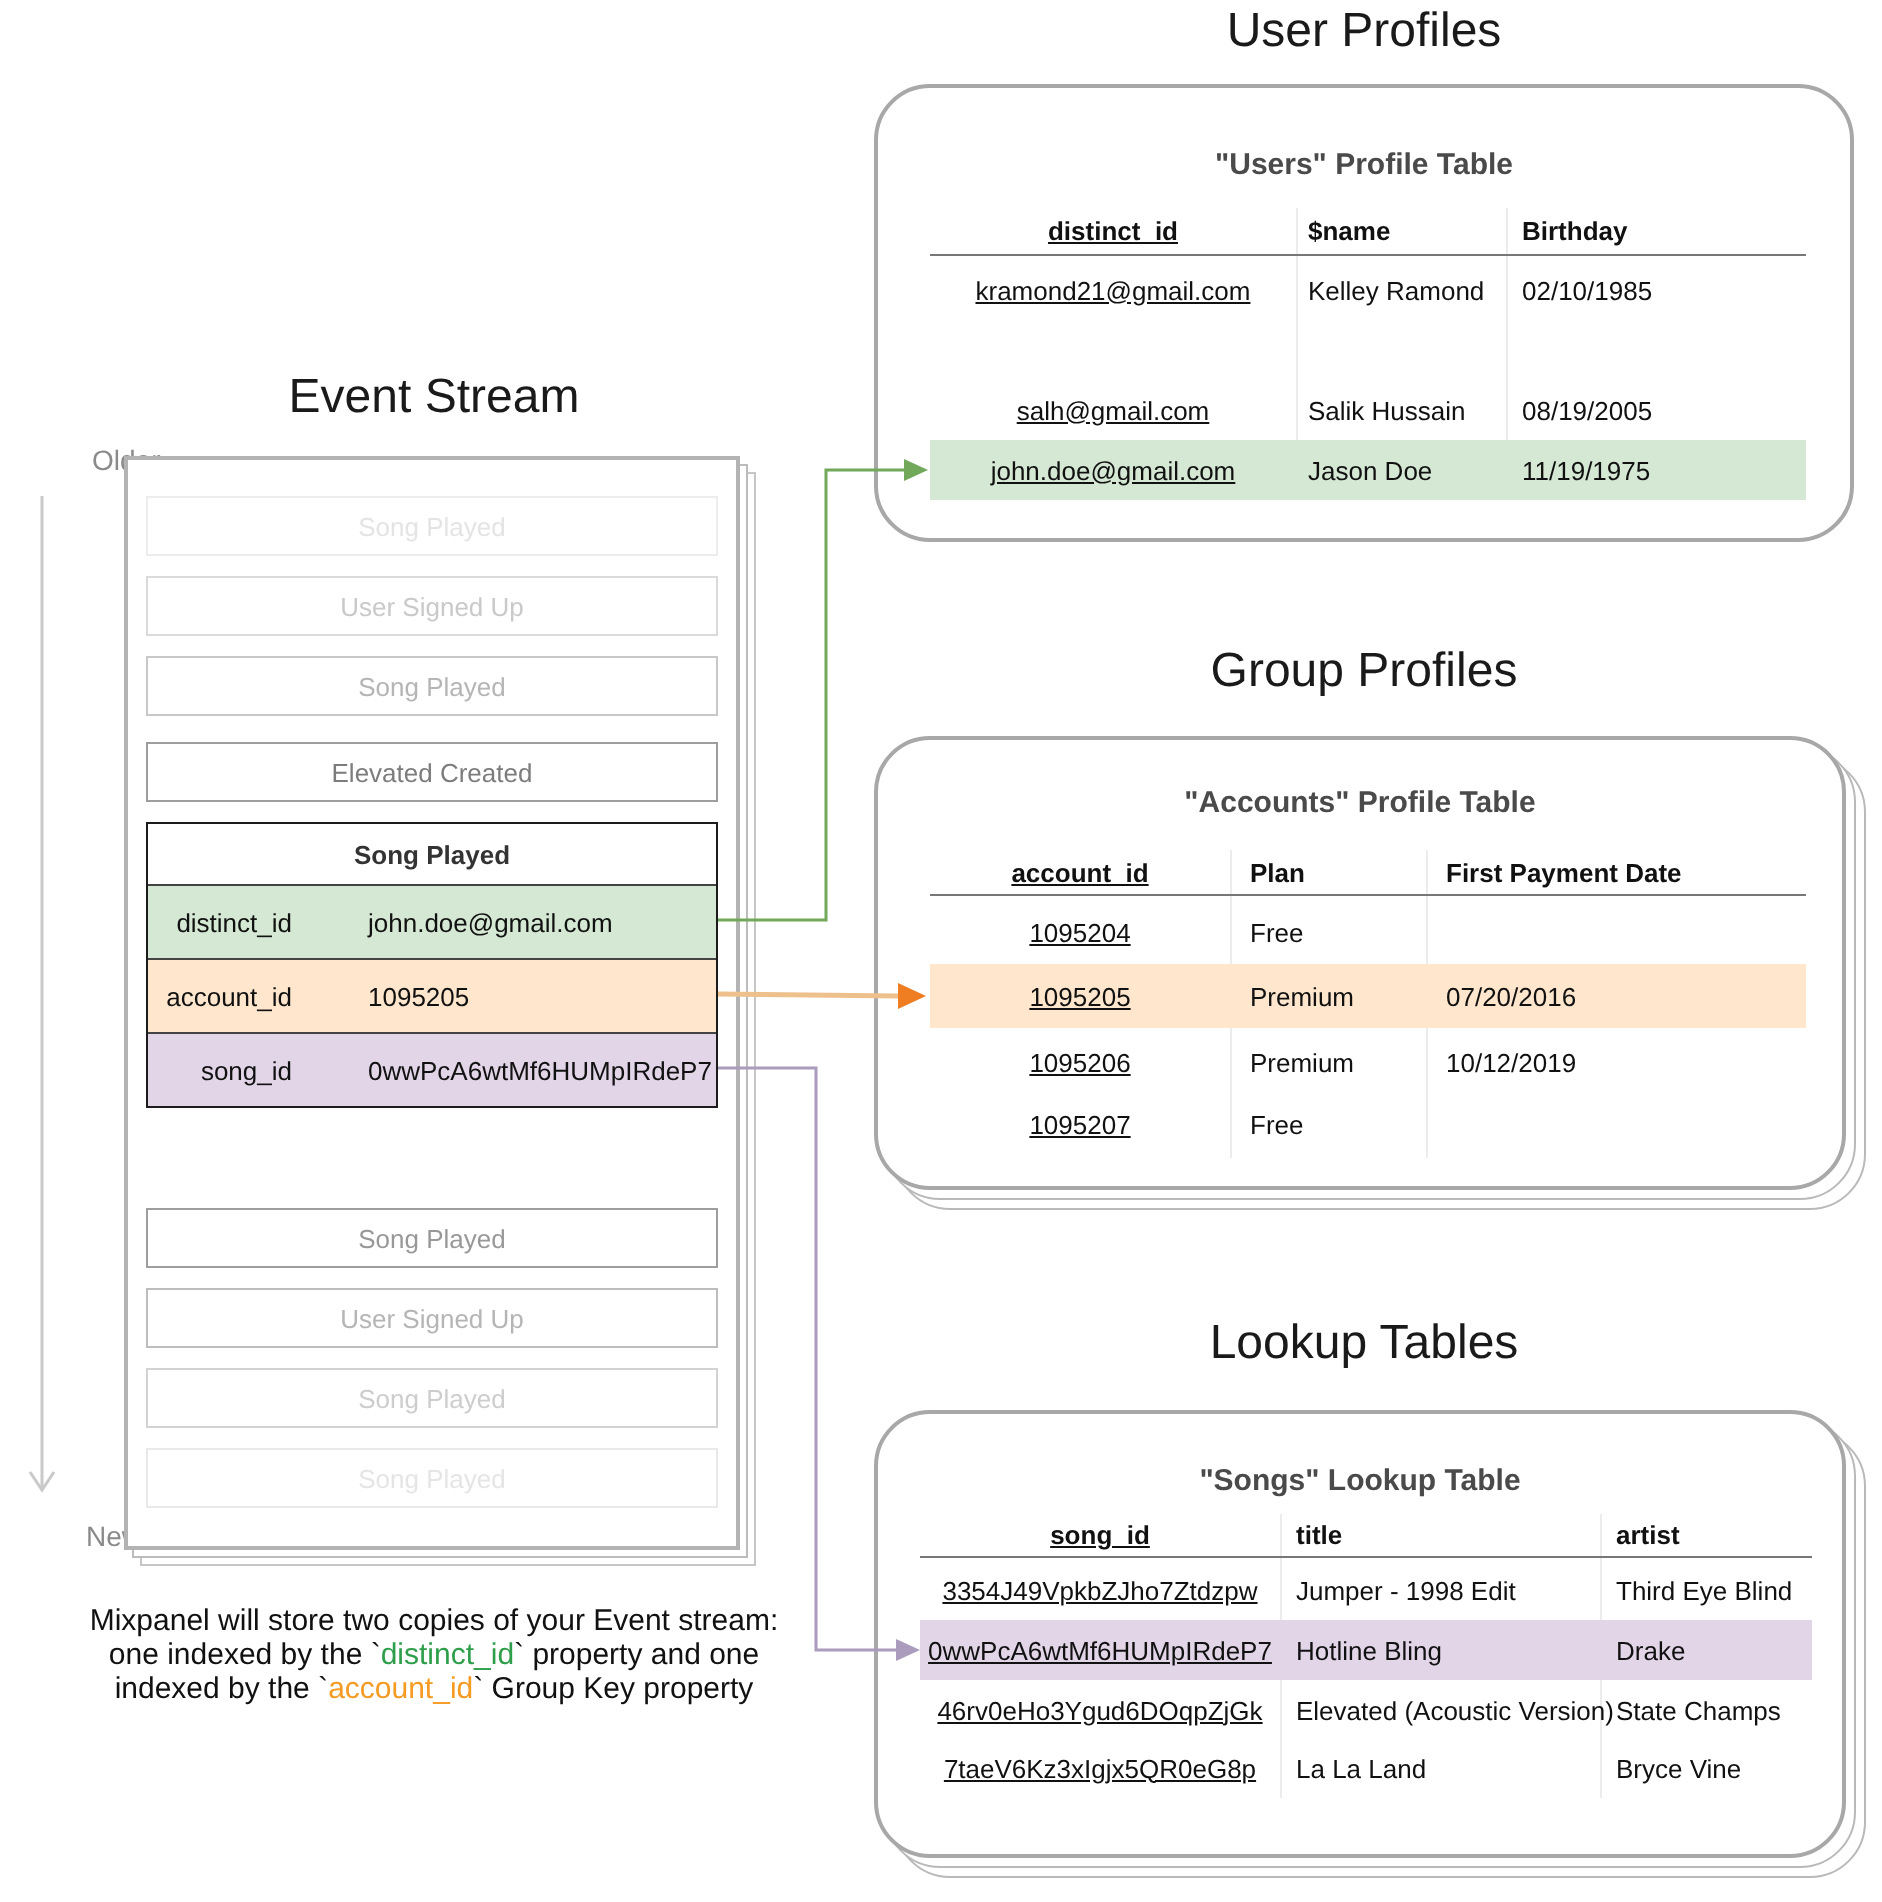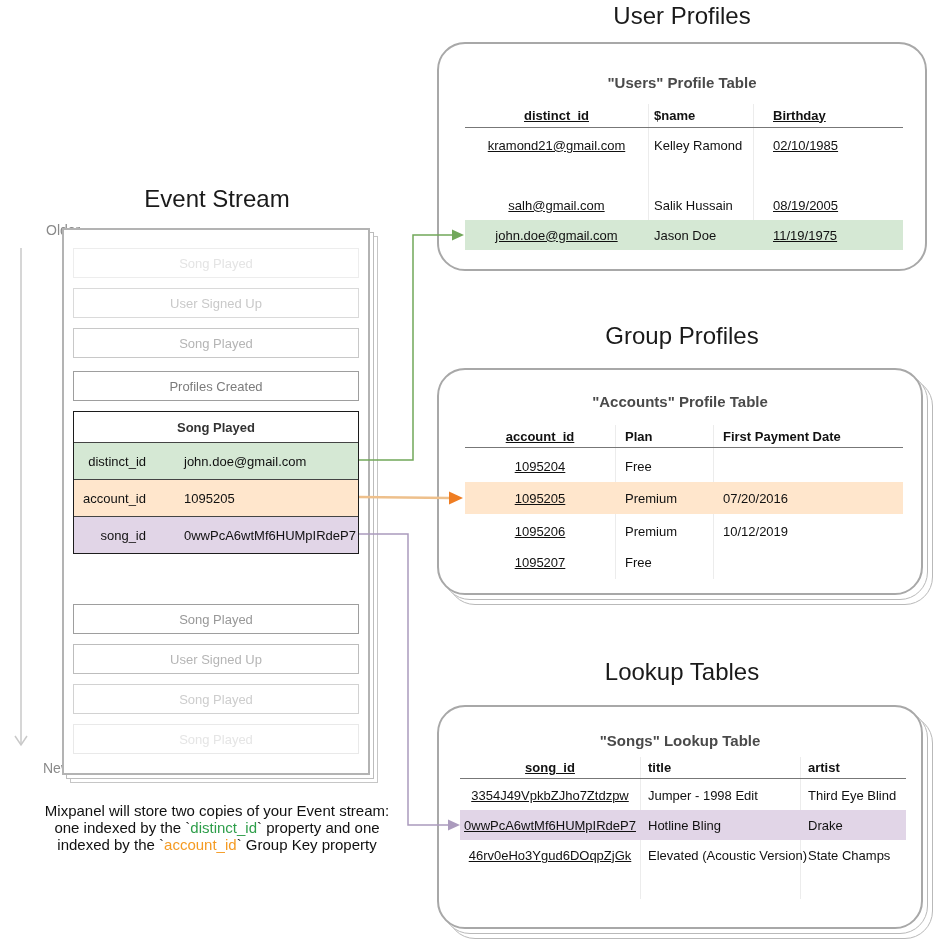--- a/index.html
+++ b/index.html
@@ -51,21 +51,21 @@
   .rt-rule { position:absolute; left:0; width:100%; border-top:1.5px solid #777; height:0; }
   .rt-row  { position:absolute; left:0; width:100%; display:flex; align-items:center;
              font-size:13px; color:#111; height:30px; }
   .rt-div  { position:absolute; top:0; width:1px; background:#ececec; }
   .uid { text-decoration:underline; }
   .c1 { text-align:center; flex:none; }
   .c2,.c3 { text-align:left; flex:none; }
 
   .users .c1 { width:183px; }
   .users .c2 { width:105px; padding-left:6px; }
-  .users .c3 { width:150px; padding-left:20px;text-decoration:underline; }
+  .users .c3 { width:150px; padding-left:8px; }
 
   .accts .c1 { width:150px; }
   .accts .c2 { width:98px;  padding-left:10px; }
   .accts .c3 { width:190px; padding-left:10px; }
 
   .songs .c1 { width:180px; }
   .songs .c2 { width:160px; padding-left:8px; white-space:nowrap; }
   .songs .c3 { width:106px; padding-left:8px; white-space:nowrap; }
 
   .timeline-label { font-size:14px; color:#8a8a8a;margin-left:39px; }
@@ -97,21 +97,21 @@
   <div class="ev-card fb1" style="top:248px;">
     <span>Song Played</span>
   </div>
   <div class="ev-card fb2" style="top:288px;">
     <span>User Signed Up</span>
   </div>
   <div class="ev-card fb3" style="top:328px;">
     <span>Song Played</span>
   </div>
   <div class="ev-card fb4" style="top:371px;">
-    <span>Profiles Created</span>
+    <span>Elevated Created</span>
   </div>
 
   <div class="ev-active">
     <div class="ev-head">Song Played</div>
     <div class="ev-row hl-green">
       <span class="ev-key">distinct_id</span>
       <span class="ev-val">john.doe@gmail.com</span>
     </div>
     <div class="ev-row hl-orange">
       <span class="ev-key">account_id</span>
@@ -223,20 +223,25 @@
     <div class="rt-row hl-purple" style="top:53px;">
       <div class="c1 uid">0wwPcA6wtMf6HUMpIRdeP7</div>
       <div class="c2">Hotline Bling</div>
       <div class="c3">Drake</div>
     </div>
     <div class="rt-row" style="top:83px;">
       <div class="c1 uid">46rv0eHo3Ygud6DOqpZjGk</div>
       <div class="c2">Elevated (Acoustic Version)</div>
       <div class="c3">State Champs</div>
     </div>
+    <div class="rt-row" style="top:112px;">
+      <div class="c1 uid">7taeV6Kz3xIgjx5QR0eG8p</div>
+      <div class="c2">La La Land</div>
+      <div class="c3">Bryce Vine</div>
+    </div>
   </div>
 
   <div class="caption">
     <div>Mixpanel will store two copies of your Event stream:</div>
     <div><span>one indexed by the `</span><span class="cap-green">distinct_id</span><span>` property and one</span></div>
     <div><span>indexed by the `</span><span class="cap-orange">account_id</span><span>` Group Key property</span></div>
   </div>
 
   <svg class="overlay" width="941" height="951" viewBox="0 0 941 951">
 

